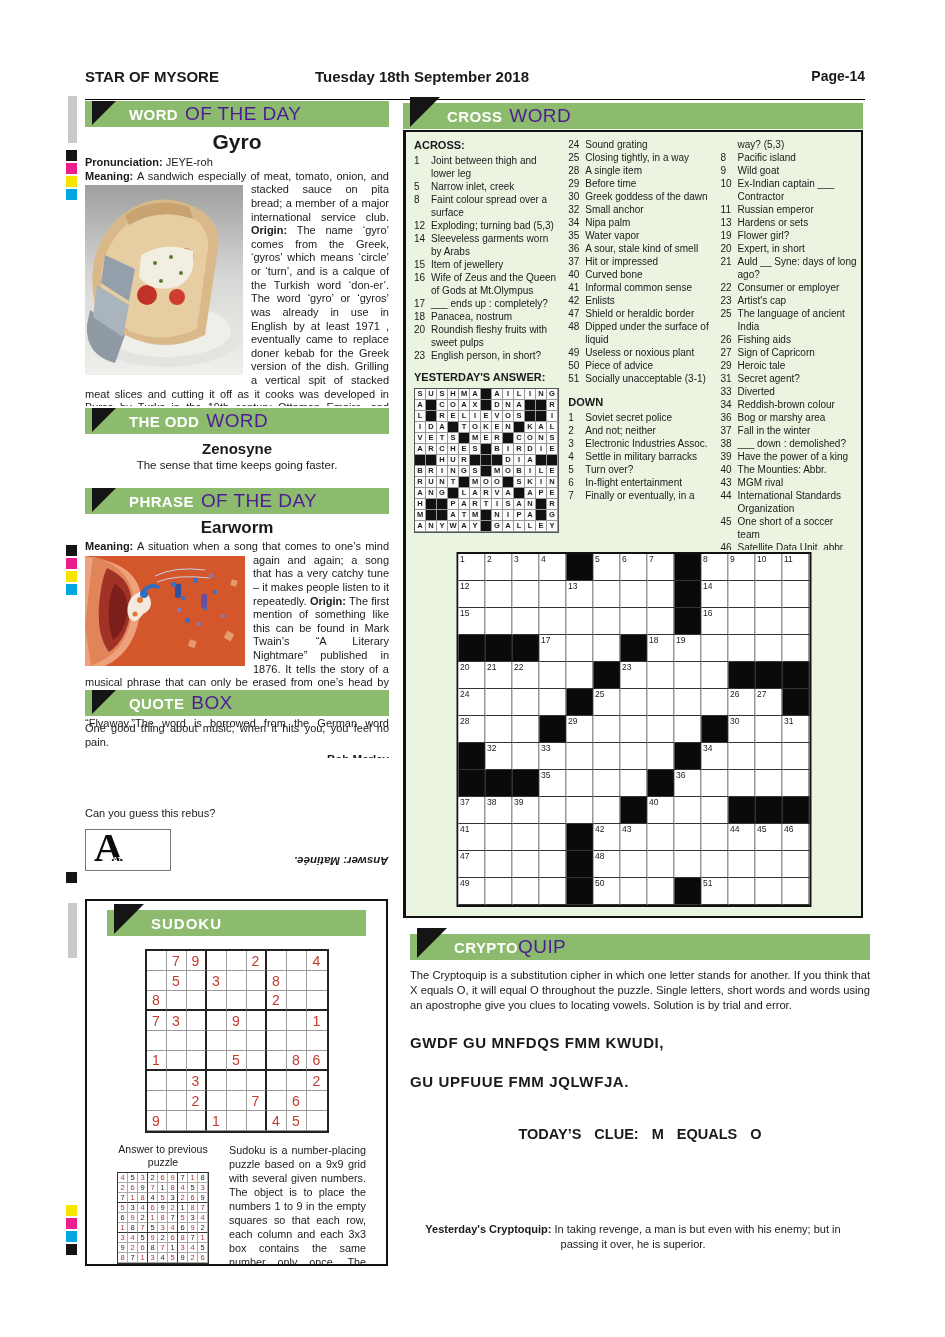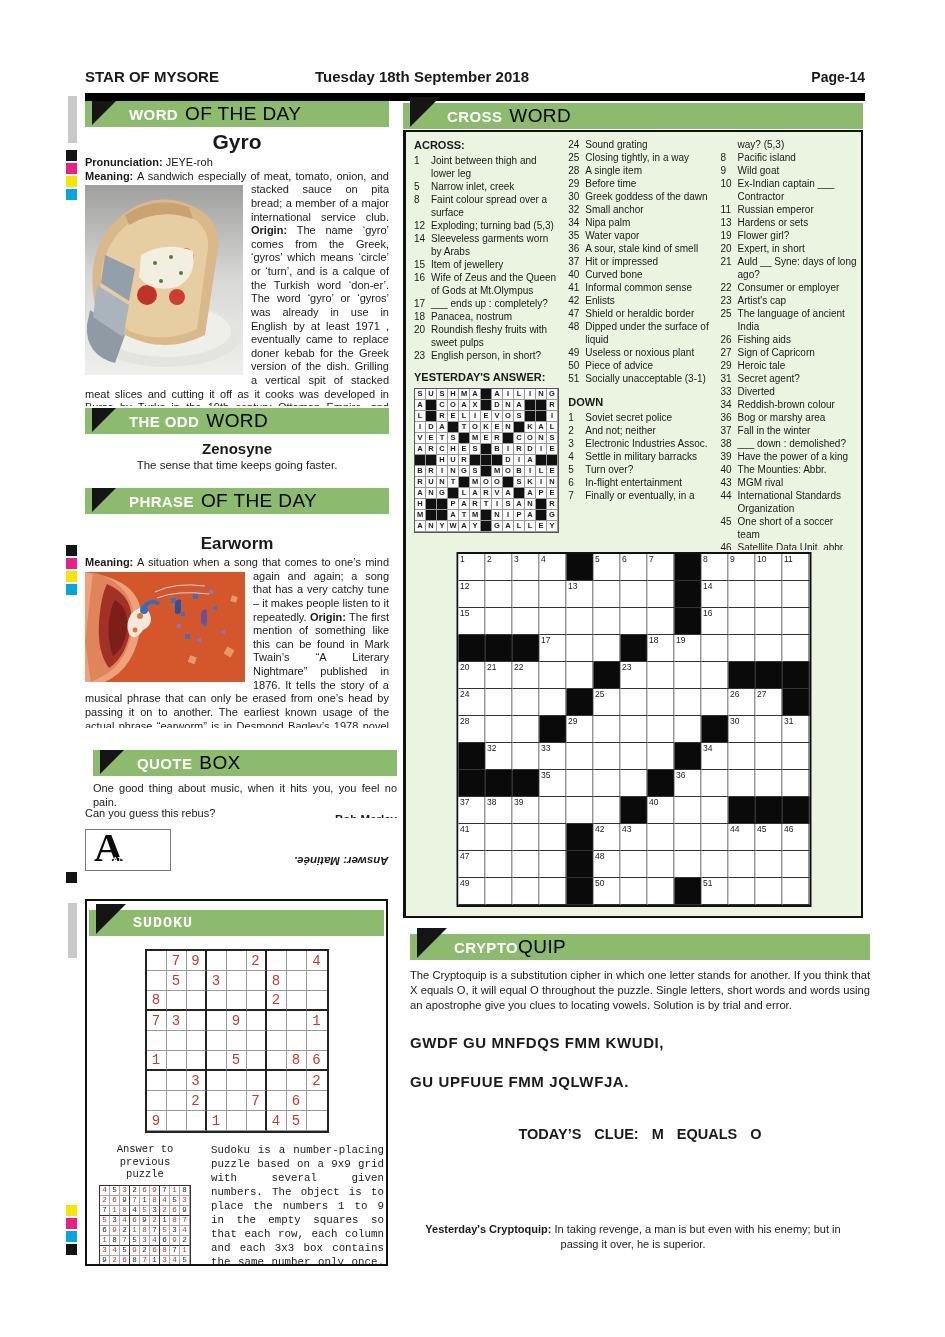--- a/index.html
+++ b/index.html
@@ -1,32 +1,32 @@
 <!DOCTYPE html>
 <html><head>
 <meta charset="utf-8">
 <style>
   html,body{margin:0;padding:0;}
   body{width:945px;height:1337px;position:relative;background:#ffffff;
        font-family:"Liberation Sans",sans-serif;color:#1a1a1a;overflow:hidden;}
 
   
-  .masthead{position:absolute;left:85px;top:68px;width:780px;border-bottom:8px solid #000000;
-            padding-bottom:8px;display:flex;align-items:center;}
+  .masthead{position:absolute;left:85px;top:68px;width:780px;border-bottom:1px solid #000000;
+            padding-bottom:14px;display:flex;align-items:flex-start;}
   .mh-name{font-weight:bold;font-size:15px;flex:0 0 230px;}
   .mh-date{font-weight:bold;font-size:15px;flex:1;text-align:left;}
   .mh-page{font-weight:bold;font-size:14px;flex:0 0 70px;text-align:right;}
 
   
   .bar{position:relative;height:26px;background:#8cbb6e;display:flex;align-items:center;
        padding-left:44px;box-sizing:border-box;}
   .fold{position:absolute;top:-6px;left:7px;width:30px;height:30px;background:#151515;
         clip-path:polygon(0 0,100% 0,0 100%);}
   .bar .b1{color:#fff;font-weight:bold;font-size:15px;letter-spacing:.4px;}
-  .bar .b2{color:#000000;font-weight:400;font-size:19px;margin-left:7px;letter-spacing:.4px;}
+  .bar .b2{color:#4c1d95;font-weight:400;font-size:19px;margin-left:7px;letter-spacing:.4px;}
 
   
   .sec{position:absolute;left:85px;width:304px;overflow:hidden;}
   .txt{font-size:11px;line-height:1.24;text-align:justify;}
   .lbl{font-weight:bold;}
   .cw-title{text-align:center;font-weight:bold;font-size:21px;margin:3px 0 2px;}
   .def-center{text-align:center;font-size:11.5px;margin-top:2px;}
   .float-img{float:left;margin:2px 8px 2px 0;}
   .attrib{text-align:right;font-weight:bold;font-size:11.5px;margin-top:4px;}
 
@@ -34,21 +34,21 @@
   .rebus-box{width:84px;height:40px;border:1px solid #777;background:#fff;position:relative;}
   .rebus-a{position:absolute;left:8px;top:-6px;font-family:"Liberation Serif",serif;
            font-weight:bold;font-size:40px;color:#0b0b0b;}
   .rebus-sub{position:absolute;left:21px;top:26px;font-size:6.5px;font-weight:bold;color:#fff;
              letter-spacing:.5px;}
   .riddle-answer{transform:rotate(180deg);font-weight:bold;font-style:italic;font-size:11.5px;
                  margin-bottom:4px;}
 
   
   .sudoku-box{position:absolute;left:85px;top:899px;width:303px;height:367px;border:2px solid #111;
-              box-sizing:border-box;background:#fff;padding:9px 2px;overflow:hidden;font-family:Liberation Mono, monospace;}
+              box-sizing:border-box;background:#fff;padding:9px 20px;overflow:hidden;}
   .sudoku-grid{display:grid;grid-template-columns:repeat(9,20px);grid-auto-rows:20px;
                border:2px solid #222;width:max-content;margin:13px auto 0;}
   .s-cell{border-right:1px solid #9a9a9a;border-bottom:1px solid #9a9a9a;display:flex;
           align-items:center;justify-content:center;font-size:14px;color:#c23a2e;background:#fff;}
   .s-cell.sbr{border-right:2px solid #222;}
   .s-cell.sbb{border-bottom:2px solid #222;}
   .s-cell:nth-child(9n){border-right:none;}
   .sudoku-bottom{display:flex;margin-top:10px;gap:10px;}
   .sud-ans-col{flex:0 0 112px;text-align:center;}
   .sud-ans-label{font-size:10.5px;line-height:1.2;}
@@ -162,21 +162,21 @@
   <div class="cw-title" style="font-size:15px;margin-top:6px;">Zenosyne</div>
   <div class="def-center">The sense that time keeps going faster.</div>
 </div>
 
 <div class="sec" style="top:488px;height:240px;">
   <div class="bar">
     <span class="fold"></span>
     <span class="b1">PHRASE</span>
     <span class="b2">OF THE DAY</span>
   </div>
-  <div class="cw-title" style="font-size:17px;margin:20px 0 2px;">Earworm</div>
+  <div class="cw-title" style="font-size:17px;margin:4px 0 2px;">Earworm</div>
   <div class="txt">
     <span class="lbl">Meaning:</span>
     <span>A situation when a song that comes to one’s mind again and</span>
     <span class="float-img"><svg width="160" height="110" viewBox="0 0 160 110">
       <rect width="160" height="110" fill="#d4562b"></rect>
       <path d="M0 0 Q60 8 56 50 Q52 95 20 110 L0 110 Z" fill="#efa17c"></path>
       <path d="M8 0 Q52 14 48 52 Q44 90 18 104 L6 110 L0 70 Z" fill="#e08459"></path>
       <path d="M22 12 Q50 24 46 54 Q42 84 24 96 Q12 80 14 50 Q16 24 22 12 Z" fill="#a33226"></path>
       <path d="M30 28 Q44 36 42 56 Q40 76 28 84 Q22 68 24 48 Q26 34 30 28 Z" fill="#7c1f1a"></path>
       <path d="M46 42 Q58 30 64 40 Q70 52 58 58 Q50 70 44 62 Q40 52 46 42 Z" fill="#f3e9df"></path>
@@ -209,21 +209,21 @@
       <path d="M72 26 Q92 18 124 22" stroke="#c8d2e8" stroke-width="1" fill="none"></path>
     </svg></span>
     <span>again; a song that has a very catchy tune – it makes people listen to it repeatedly.</span>
     <span class="lbl">Origin:</span>
     <span>The first mention of something like this can be found in Mark Twain’s “A Literary Nightmare” published in 1876. It tells the story of a musical phrase that can only be erased from one’s head by passing it on to another. The earliest known usage of the actual phrase “earworm” is in Desmond Bagley’s 1978 novel “Flyaway.”The word is borrowed from the German word “Ohrwurm” that means catchy tune. The word has been widely used since the 1980s.</span><br>
     
     
   </div>
 </div>
 
-<div class="sec" style="top:750px;height:68px;margin-left:8px;">
+<div class="sec" style="top:690px;height:68px;">
   <div class="bar">
     <span class="fold"></span>
     <span class="b1">QUOTE</span>
     <span class="b2">BOX</span>
   </div>
   <div class="txt" style="margin-top:6px;">One good thing about music, when it hits you, you feel no pain.</div>
   <div class="attrib">— Bob Marley</div>
 </div>
 
 <div class="sec" style="top:802px;height:94px;">

